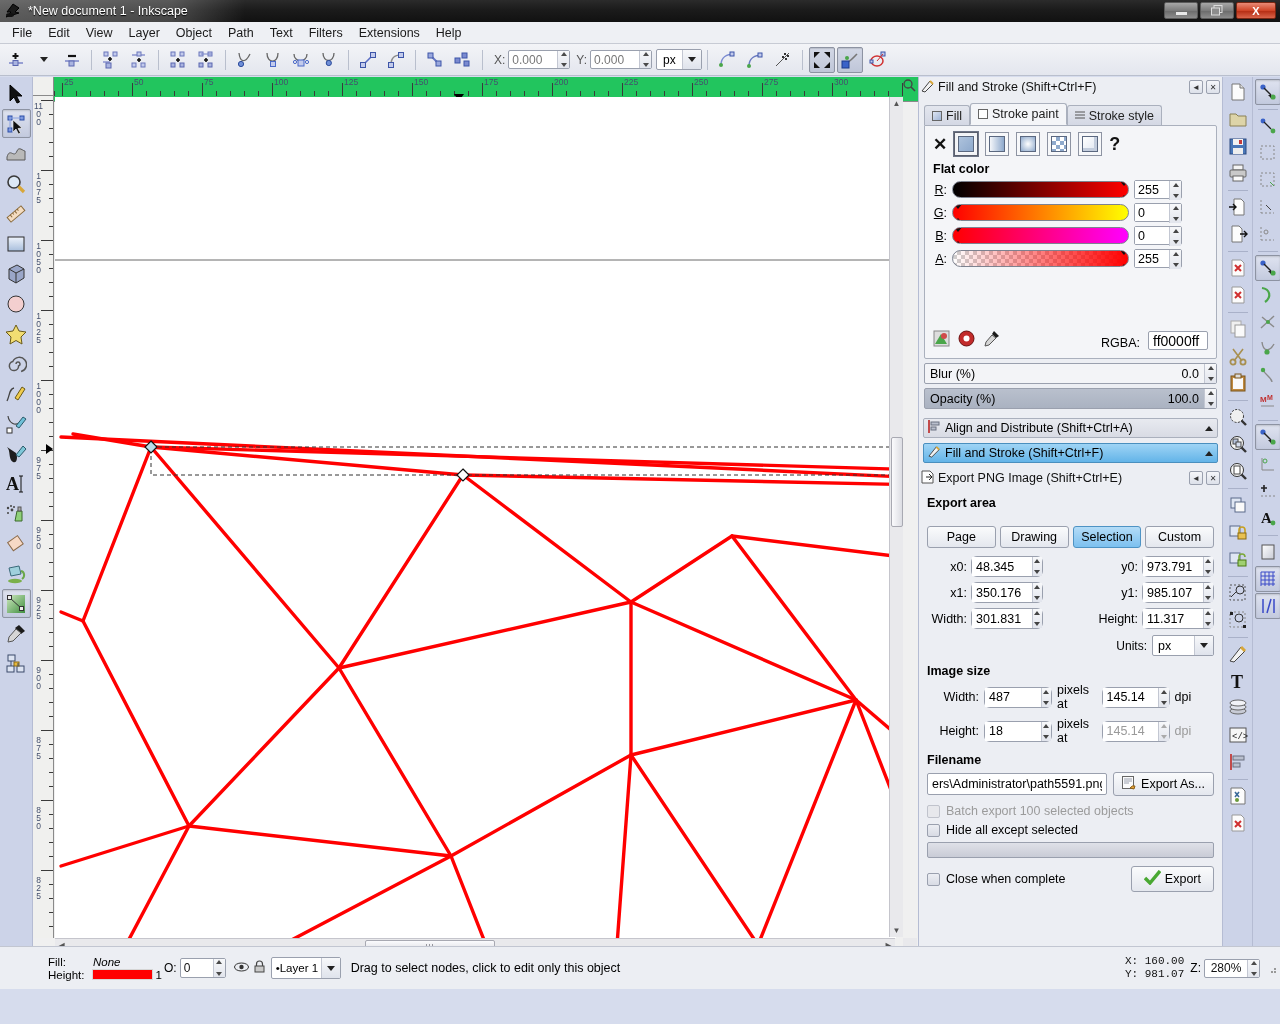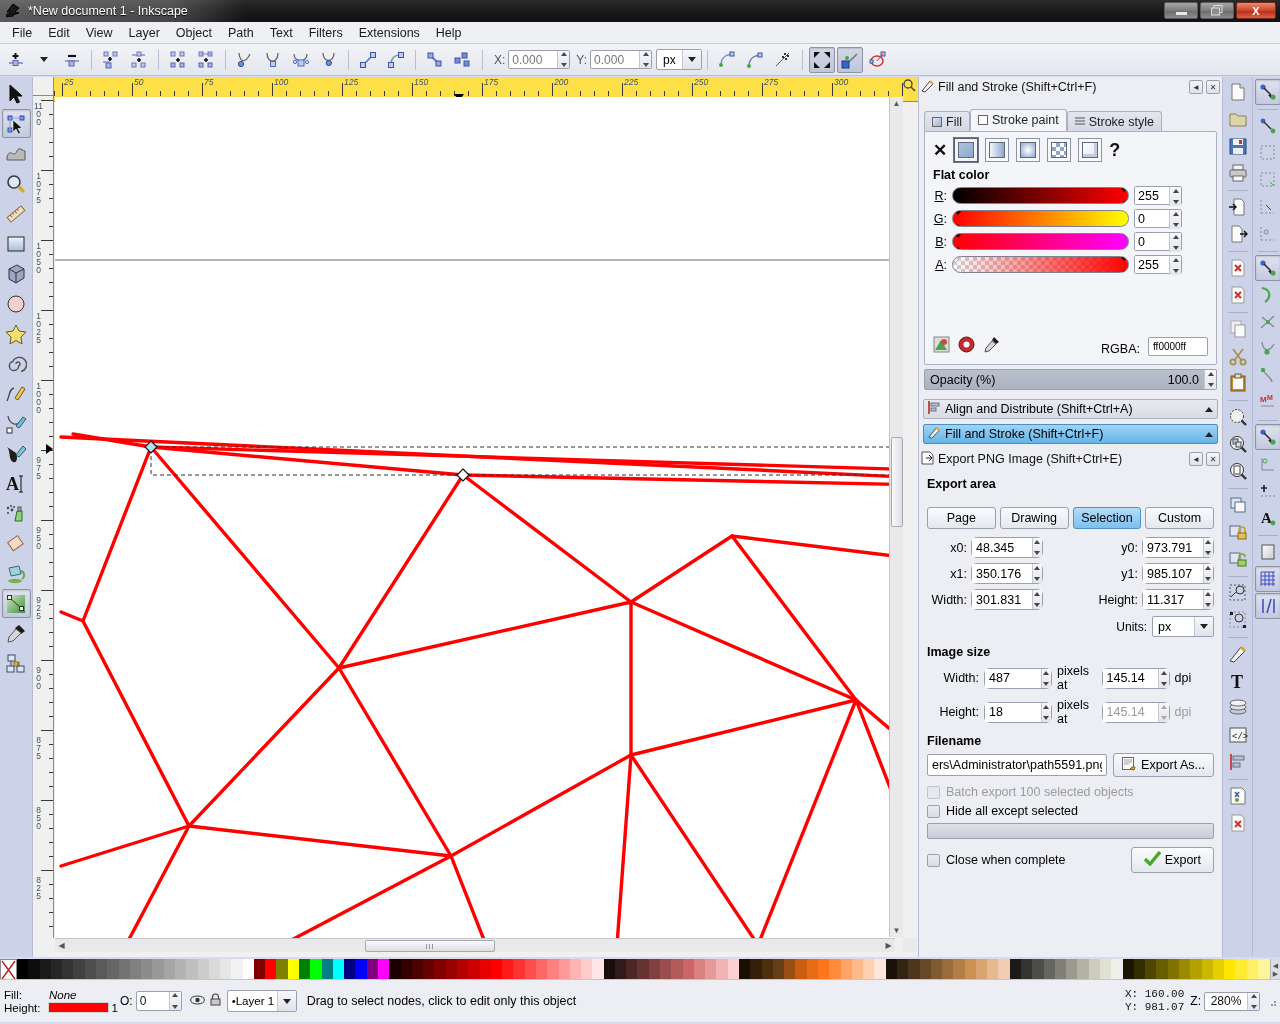--- a/index.html
+++ b/index.html
@@ -111,21 +111,21 @@
   }
   .tool.active{
     border:1px solid #8d93a2; background:linear-gradient(to bottom,#dfe3f0,#c3cade);
     box-shadow:inset 0 1px 2px rgba(0,0,0,.15);
   }
 
   
   .canvas-wrap{ position:absolute; left:33px; top:77px; width:885px; height:880px; background:#f0f0f0; }
   .ruler-h{
     position:absolute; left:21px; top:0; width:864px; height:25px;
-    background:#fde047; border-bottom:1px solid #8a8a8a; overflow:hidden;font-style:italic;
+    background:#22c55e; border-bottom:1px solid #8a8a8a; overflow:hidden;
   }
   .ruler-v{
     position:absolute; left:0; top:19px; width:21px; height:842px;
     background:#f0f0ee; border-right:1px solid #8a8a8a; overflow:hidden;
   }
   .ruler-corner{ position:absolute; left:0; top:0; width:21px; height:19px; background:#f0f0ee; border-right:1px solid #8a8a8a; border-bottom:1px solid #8a8a8a;}
   .rlab{ position:absolute; top:0px; font-size:8.5px; color:#44506e; font-family:"Liberation Sans",sans-serif; }
   .rlabv{ position:absolute; left:1px; font-size:8.5px; color:#44506e; width:9px; line-height:8px; word-break:break-all; text-align:center;}
   .ruler-marker{ position:absolute; width:0;height:0;border-left:5px solid transparent;border-right:5px solid transparent;border-top:7px solid #000; }
   .ruler-markerv{ position:absolute; width:0;height:0;border-top:5px solid transparent;border-bottom:5px solid transparent;border-left:7px solid #000; }
@@ -162,21 +162,21 @@
   }
   .dlg-title{
     display:flex; align-items:center; height:20px; padding:0 2px;
     font-size:12.5px; color:#111;
   }
   .dlg-title .t{ flex:1; margin-left:3px; }
   .dlg-btn{
     width:14px;height:14px;border:1px solid #9aa0ae;background:linear-gradient(to bottom,#f5f6f9,#dde1ea);
     display:flex;align-items:center;justify-content:center;font-size:8px;color:#333;margin-left:3px;border-radius:2px;
   }
-  .tabs{ display:flex; align-items:flex-end; height:22px; padding-left:5px; margin-top:12px;}
+  .tabs{ display:flex; align-items:flex-end; height:22px; padding-left:5px; margin-top:6px;}
   .tab{
     height:20px; padding:0 7px; display:flex; align-items:center; gap:4px;
     border:1px solid #aab0bd; border-bottom:none; border-radius:3px 3px 0 0;
     background:linear-gradient(to bottom,#e3e6ee,#d4d8e4); font-size:12.5px; color:#222;
   }
   .tab.active{ background:#f4f5f8; height:22px; border-bottom:1px solid #f4f5f8; }
   .tabbody{ border:1px solid #aab0bd; background:#f4f5f8; margin:0 5px; padding:6px 8px 8px; border-radius:0 2px 2px 2px;}
 
   .paintrow{ display:flex; align-items:center; gap:7px; margin-bottom:6px;}
   .pbtn{ width:24px;height:24px;border:1px solid #8d93a2; display:flex;align-items:center;justify-content:center; background:#f7f8fa;}
@@ -207,21 +207,21 @@
   .chslider{ position:relative; width:177px; height:17px; border:1px solid #7d8290; border-radius:9px; overflow:hidden;}
   .chslider .knob{ position:absolute; top:-2px; width:9px; height:21px;}
   .chslider .knob:before{content:"";position:absolute;top:0;left:0;border-left:5px solid transparent;border-right:5px solid transparent;border-top:6px solid #111;}
   .chslider .knob:after{content:"";position:absolute;bottom:0;left:0;border-left:5px solid transparent;border-right:5px solid transparent;border-bottom:6px solid #111;}
   .chval{ display:flex; border:1px solid #9aa0ae; background:#fff; height:19px; border-radius:2px;}
   .chval input{ border:0;outline:0;width:34px;font-size:12.5px;padding:0 3px;font-family:"Liberation Sans",sans-serif;}
 
   .rgbarow{ display:flex; align-items:center; margin-top:12px; gap:8px;}
   .rgbarow .grow{ flex:1;}
   .rgba-lab{ font-size:12.5px;}
-  .rgba-in{ border:1px solid #9aa0ae; background:#fff; height:19px; width:60px; font-size:10px; padding:1px 4px; border-radius:2px; font-family:"Liberation Sans",sans-serif;}
+  .rgba-in{ border:1px solid #9aa0ae; background:#fff; height:19px; width:60px; font-size:14px; padding:1px 4px; border-radius:2px; font-family:"Liberation Sans",sans-serif;}
 
   .fieldrow{
     display:flex; align-items:center; border:1px solid #9aa0ae; background:#f3f4f7;
     height:21px; margin:4px 5px 0; border-radius:2px;
   }
   .fieldrow .nm{ padding-left:5px; font-size:12.5px; flex:1;}
   .fieldrow .vl{ padding-right:5px; font-size:12.5px;}
   .fieldrow.filled{ background:linear-gradient(to bottom,#b9c0cd,#aab2c1); }
   .fr-spin{ width:12px;height:19px; display:flex;flex-direction:column;justify-content:space-between;
     border-left:1px solid #c3c7d2;background:linear-gradient(to bottom,#f7f8fa,#e2e5ed);}
@@ -289,23 +289,23 @@
     position:absolute; left:0; top:959px; width:1280px; height:22px; background:#e9e9ec;
     display:flex; align-items:stretch;
   }
   .pal-x{ width:17px; height:22px; background:#fff; border:1px solid #8d8d8d; display:flex;align-items:center;justify-content:center;}
   .pal-strip{ flex:1; display:flex; }
   .pal-strip i{ display:block; flex:1 1 auto; height:22px;}
   .pal-scroll{ width:10px;height:22px;background:#dcdde3;border-left:1px solid #b6b7bf;display:flex;flex-direction:column;align-items:center;justify-content:center;}
 
   
   .statusbar{
-    position:absolute; left:0; top:979px; width:1280px; height:43px;
+    position:absolute; left:0; top:946px; width:1280px; height:43px;
     background:#eceef3; border-top:1px solid #c2c6d1;
-    display:flex; align-items:center;
+    display:flex; align-items:center;padding-left:44px;
   }
   .st-fillstroke{ width:118px; padding-left:4px; font-size:11.5px; line-height:12px;}
   .fsrow{ display:flex; align-items:center; gap:3px; height:13px;}
   .fsrow .lbl{ width:42px;}
   .fsrow .val{ font-style:italic; }
   .sw-red{ width:62px;height:11px;background:#ff0000;border:1px solid #d5d5d5;}
   .st-o{ display:flex; align-items:center; gap:3px; margin-left:2px;}
   .st-o .spin{ height:20px;}
   .st-o .spin input{ width:32px; color:#111;}
   .st-icons{ display:flex; align-items:center; gap:5px; margin-left:8px;}
@@ -976,20 +976,28 @@
               <path d="M11 1 L16 6 L13 8 L9 4 Z" fill="#1b1b1b"></path>
               <path d="M9 5 L3 12 L2 16 L6 15 L13 8 Z" fill="#d6d6d6" stroke="#555"></path>
             </svg>
         </span>
         <span class="grow"></span>
         <span class="rgba-lab">RGBA:</span>
         <input class="rgba-in" readonly="" value="ff0000ff" style="">
       </div>
     </div>
 
+    <div class="fieldrow">
+      <span class="nm">Blur (%)</span>
+      <span class="vl">0.0</span>
+      <span class="fr-spin">
+          <i style="display:block;width:0;height:0;margin:2px auto;border-left:3px solid transparent;border-right:3px solid transparent;border-bottom:4px solid #444"></i>
+          <i style="display:block;width:0;height:0;margin:2px auto;border-left:3px solid transparent;border-right:3px solid transparent;border-top:4px solid #444"></i>
+        </span>
+    </div>
     <div class="fieldrow filled">
       <span class="nm">Opacity (%)</span>
       <span class="vl">100.0</span>
       <span class="fr-spin">
           <i style="display:block;width:0;height:0;margin:2px auto;border-left:3px solid transparent;border-right:3px solid transparent;border-bottom:4px solid #444"></i>
           <i style="display:block;width:0;height:0;margin:2px auto;border-left:3px solid transparent;border-right:3px solid transparent;border-top:4px solid #444"></i>
         </span>
     </div>
 
     <div class="dockhdr" style="margin-top:9px">

